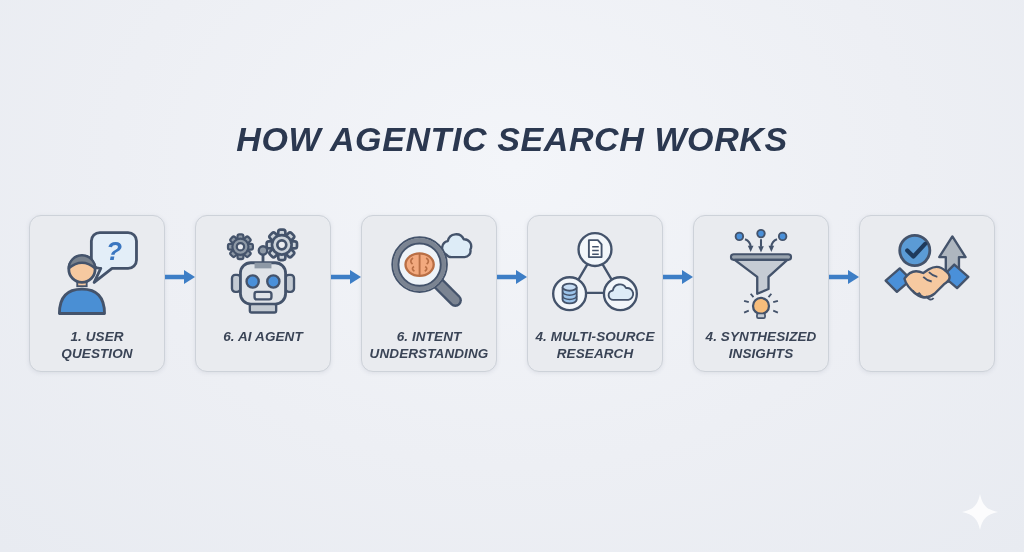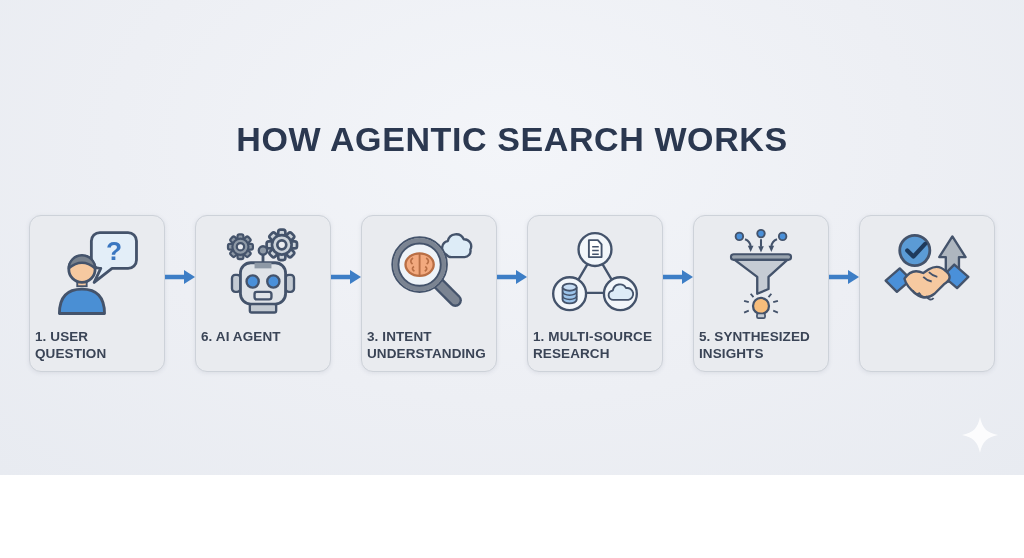--- a/index.html
+++ b/index.html
@@ -1,39 +1,40 @@
 <!DOCTYPE html>
 <html><head>
 <meta charset="utf-8">
 <style>
   html,body { margin:0; padding:0; }
   .canvas {
-    position:relative; width:1024px; height:475px; overflow:hidden;
+    position:relative; width:1024px; height:552px; overflow:hidden;
     background: radial-gradient(ellipse at 50% 30%, #f3f5f9 0%, #edeff4 55%, #e8ebf1 100%);
     font-family:"Liberation Sans", sans-serif;
+    font-style:italic;
   }
   .title {
     position:absolute; top:120px; left:0; width:100%; margin:0;
     text-align:center; font-size:34px; font-weight:bold;
     color:#2b3850; letter-spacing:0.6px;
   }
   .flow {
     position:absolute; top:215px; left:0; width:100%;
     display:flex; justify-content:center; align-items:flex-start;
   }
   .card {
     width:136px; height:157px; box-sizing:border-box; flex:none;
     background:#e9ebef; border:1px solid #cdd2d9; border-radius:12px;
     box-shadow:0 1px 4px rgba(90,100,120,.12);
     padding-top:7px;
   }
   .icon-box { height:102px; display:flex; align-items:center; justify-content:center; }
   .icon-box svg { width:94px; height:94px; display:block; }
   .label {
-    margin-top:3px; padding:0 5px; text-align:left;
+    margin-top:3px; padding:0 5px; text-align:center;
     font-size:13.5px; font-weight:bold; color:#3a4456;
     line-height:1.28; letter-spacing:0.1px;
   }
   .connector { width:30px; height:16px; margin-top:54px; flex:none; }
   .sparkle { position:absolute; right:25px; bottom:21px; width:38px; height:38px; }
 </style>
 </head>
 <body>
 
 <div class="canvas">
@@ -117,21 +118,21 @@
           <circle cx="40" cy="40" r="29" fill="#eef3f8" stroke="#44536b" stroke-width="2.2"></circle>
           <circle cx="40" cy="40" r="25.5" fill="none" stroke="#7b8492" stroke-width="5.5"></circle>
           <circle cx="40" cy="40" r="22.5" fill="none" stroke="#44536b" stroke-width="2"></circle>
           <g>
             <ellipse cx="40" cy="40" rx="15" ry="12" fill="#f2a97e" stroke="#b96f45" stroke-width="2.5"></ellipse>
             <path d="M40 28.5 v23" fill="none" stroke="#b96f45" stroke-width="2"></path>
             <path d="M33 33 q-4.5 3 -0.5 6.5 M34 42 q-3.5 2.5 0.5 5 M47 33 q4.5 3 0.5 6.5 M46 42 q3.5 2.5 -0.5 5" fill="none" stroke="#b96f45" stroke-width="1.8"></path>
           </g>
         </svg>
       </div>
-      <div class="label">3. INTENT UNDERSTANDING</div>
+      <div class="label">6. INTENT UNDERSTANDING</div>
     </div>
 
     <svg class="connector" viewBox="0 0 30 16">
       <line x1="0" y1="8" x2="21" y2="8" stroke="#3d7ec6" stroke-width="4.5"></line>
       <path d="M19 1 L30 8 L19 15 Z" fill="#3d7ec6"></path>
     </svg>
 
     <div class="card">
       <div class="icon-box">
         <svg viewBox="0 0 100 100">
@@ -142,21 +143,21 @@
           <circle cx="23" cy="71" r="17.5" fill="#f2f6fa" stroke="#44536b" stroke-width="2.5"></circle>
           <g>
             <path d="M15.5 64 v13.5 a7.5 3.8 0 0 0 15 0 v-13.5" fill="#9cc4ea" stroke="#44536b" stroke-width="2"></path>
             <path d="M15.5 68.8 a7.5 3.8 0 0 0 15 0 M15.5 73.3 a7.5 3.8 0 0 0 15 0" fill="none" stroke="#44536b" stroke-width="1.6"></path>
             <ellipse cx="23" cy="64" rx="7.5" ry="3.8" fill="#c6ddf4" stroke="#44536b" stroke-width="2"></ellipse>
           </g>
           <circle cx="77" cy="71" r="17.5" fill="#f2f6fa" stroke="#44536b" stroke-width="2.5"></circle>
           <path d="M70 77.5 a5 5 0 0 1 -1 -10 a7.5 7.5 0 0 1 14 -2.5 a5.5 5.5 0 0 1 2.5 12.5 z" fill="#ddecf7" stroke="#44536b" stroke-width="2" stroke-linejoin="round"></path>
         </svg>
       </div>
-      <div class="label">1. MULTI-SOURCE RESEARCH</div>
+      <div class="label">4. MULTI-SOURCE RESEARCH</div>
     </div>
 
     <svg class="connector" viewBox="0 0 30 16">
       <line x1="0" y1="8" x2="21" y2="8" stroke="#3d7ec6" stroke-width="4.5"></line>
       <path d="M19 1 L30 8 L19 15 Z" fill="#3d7ec6"></path>
     </svg>
 
     <div class="card">
       <div class="icon-box">
         <svg viewBox="0 0 100 100">
@@ -175,21 +176,21 @@
           <path d="M22 35 L78 35 L58 53 L58 66 L46 71 L46 53 Z" fill="#c6ccd4" stroke="#44536b" stroke-width="2.5" stroke-linejoin="round"></path>
           <g>
             <g stroke="#44536b" stroke-width="2" fill="none">
               <path d="M37 80 l-5 -1.5 M37 89 l-5 2 M63 80 l5 -1.5 M63 89 l5 2 M42 74.5 l-3 -3.5 M58 74.5 l3 -3.5"></path>
             </g>
             <circle cx="50" cy="84" r="8.5" fill="#f7bd7b" stroke="#44536b" stroke-width="2.4"></circle>
             <rect x="45.7" y="92" width="8.6" height="5" rx="1.5" fill="#c6ccd4" stroke="#44536b" stroke-width="1.8"></rect>
           </g>
         </svg>
       </div>
-      <div class="label">5. SYNTHESIZED INSIGHTS</div>
+      <div class="label">4. SYNTHESIZED INSIGHTS</div>
     </div>
 
     <svg class="connector" viewBox="0 0 30 16">
       <line x1="0" y1="8" x2="21" y2="8" stroke="#3d7ec6" stroke-width="4.5"></line>
       <path d="M19 1 L30 8 L19 15 Z" fill="#3d7ec6"></path>
     </svg>
 
     <div class="card">
       <div class="icon-box">
         <svg viewBox="0 0 100 100">

